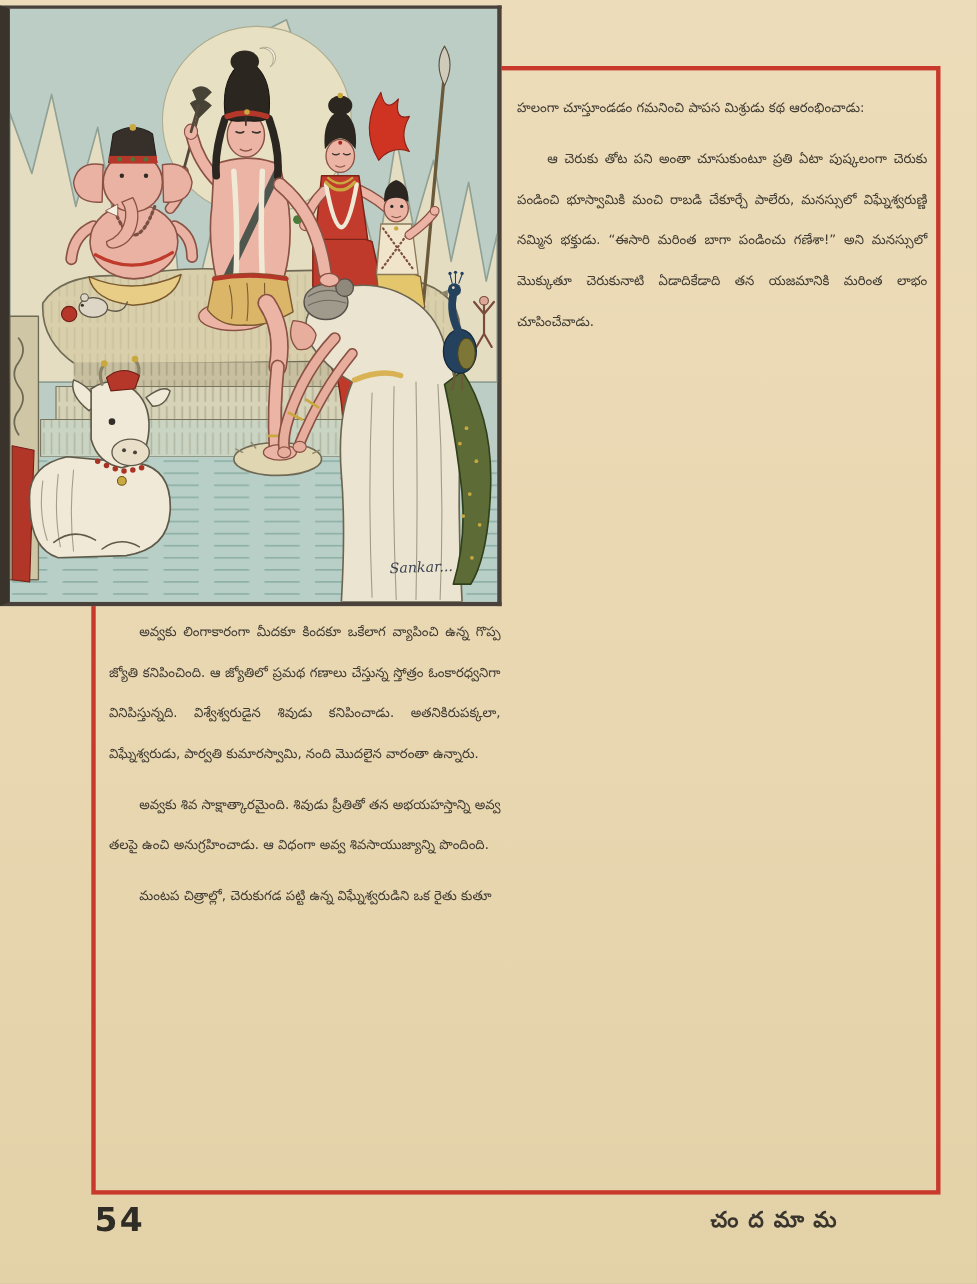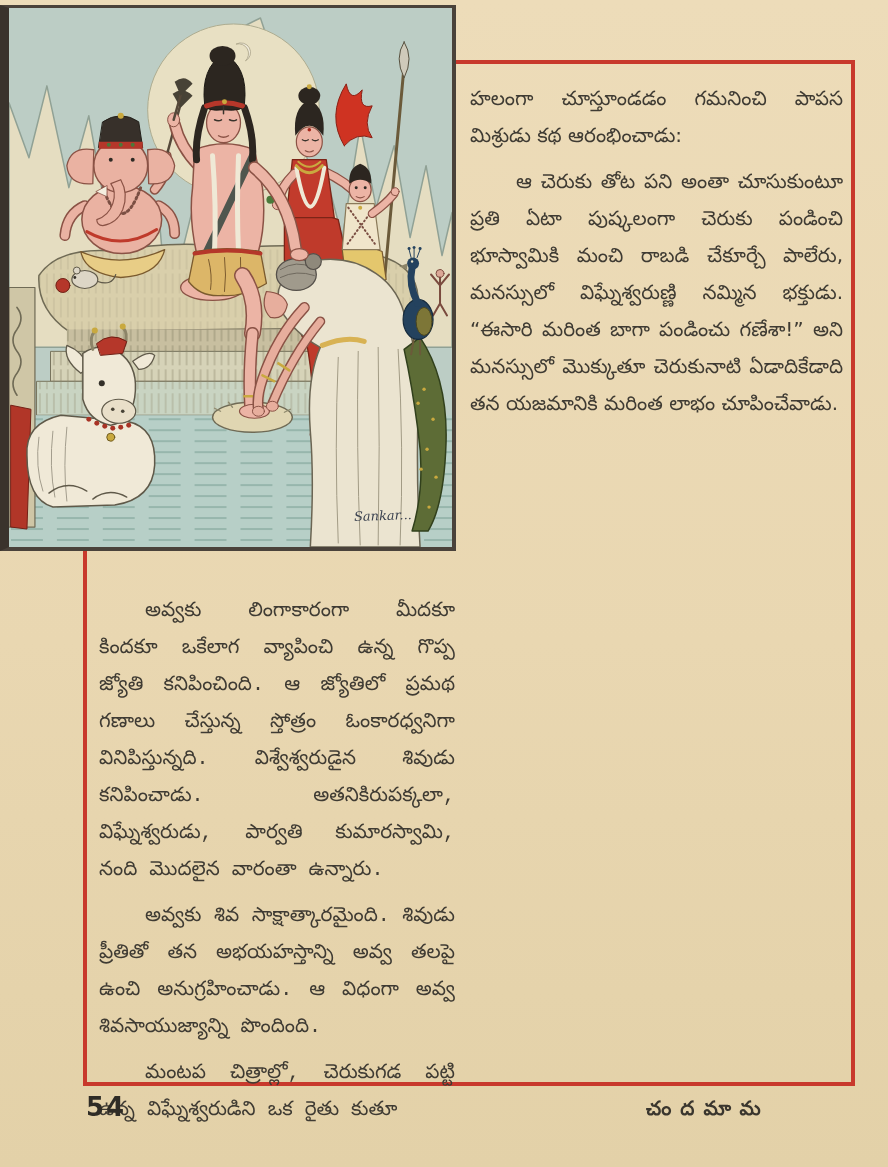--- a/index.html
+++ b/index.html
@@ -12,27 +12,27 @@
     position:absolute;left:83px;top:60px;width:772px;height:1026px;
     box-sizing:border-box;border:4px solid #c8392c;
   }
   .illustration{
     position:absolute;left:0;top:5px;width:456px;height:546px;
     box-sizing:border-box;background:#bccdc5;
     border-top:3px solid #4a423a;border-right:4px solid #4a423a;
     border-bottom:4px solid #4a423a;border-left:9px solid #3a332c;
   }
   .illustration svg{display:block;width:100%;height:100%;}
-  .col{position:absolute;font-size:20px;line-height:37px;text-align:justify;}
+  .col{position:absolute;font-size:12px;line-height:37px;text-align:justify;}
   .col p{margin:0 0 9px 0;text-indent:2.3em;}
   .col p.noindent{text-indent:0;}
-  .left-col{left:99px;top:592px;width:356px;font-family:Liberation Mono, monospace;}
+  .left-col{left:99px;top:556px;width:356px;}
   .right-col{left:470px;top:80px;width:373px;}
   .page-num{
-    position:absolute;left:86px;top:1092px;font-size:26px;font-weight:bold;
+    position:absolute;left:86px;top:1092px;font-size:30px;font-weight:bold;
     color:#2f2c26;letter-spacing:2px;
   }
   .magazine-title{
     position:absolute;left:646px;top:1096px;font-size:20px;font-weight:bold;
     color:#3a362e;letter-spacing:9px;white-space:nowrap;
   }
   .fig{stroke-linecap:round;stroke-linejoin:round;}
 </style>
 </head>
 <body>

